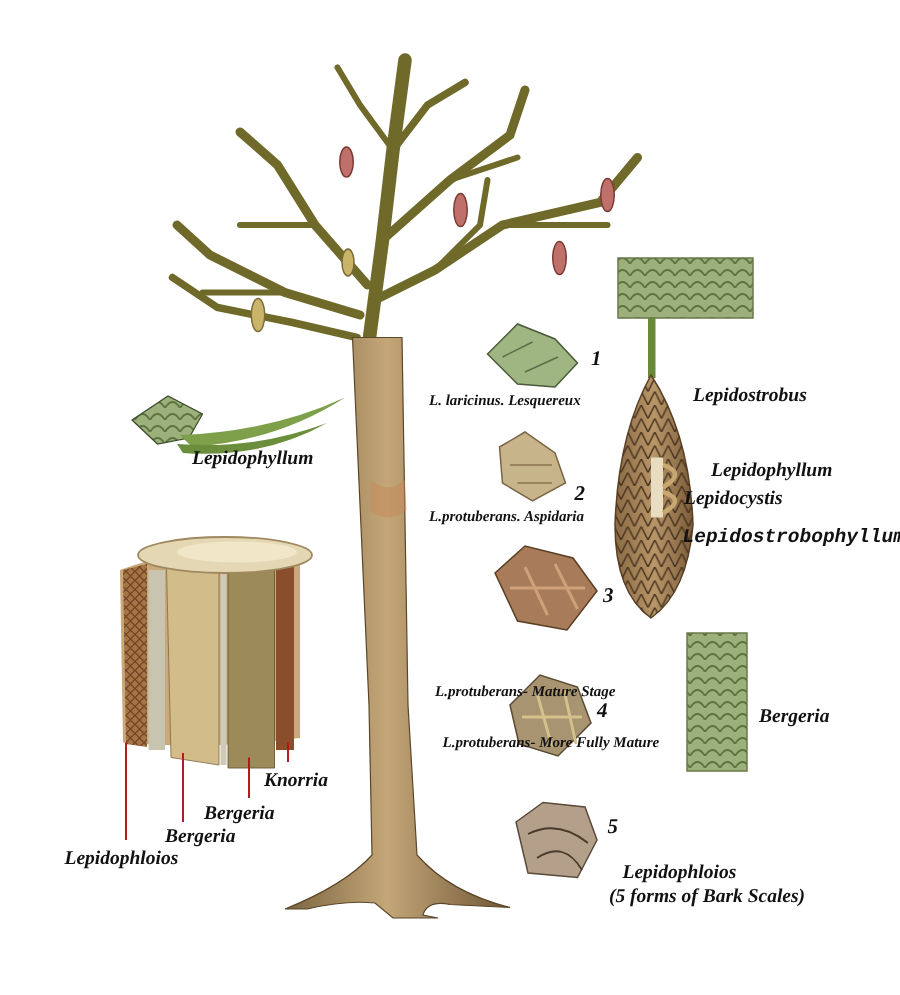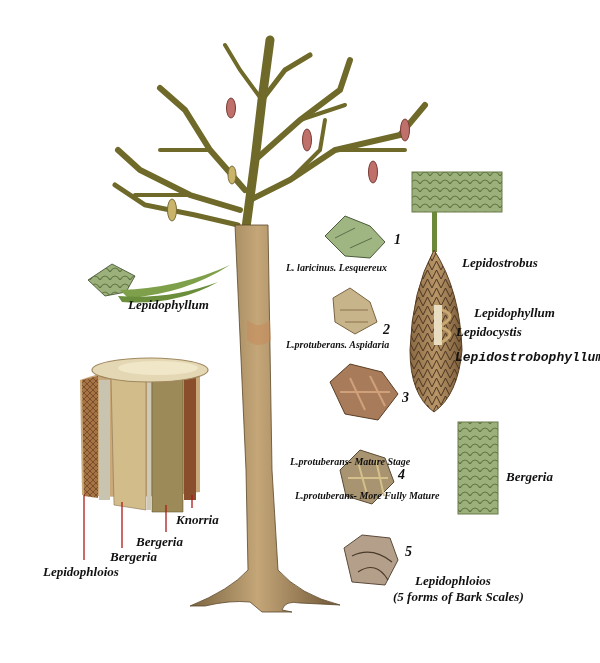--- a/index.html
+++ b/index.html
@@ -137,21 +137,21 @@
 
   <div class="lbl num" style="left:402px;top:390px;">3</div>
   <div class="lbl sm" style="left:290px;top:426px;margin-top:30px;">L.protuberans- Mature Stage</div>
 
   <div class="lbl num" style="left:398px;top:467px;">4</div>
   <div class="lbl sm" style="left:295px;top:490px;">L.protuberans- More Fully Mature</div>
 
   <div class="lbl num" style="left:405px;top:544px;">5</div>
 
   <div class="lbl md" style="left:415px;top:574px;">Lepidophloios</div>
-  <div class="lbl md" style="left:393px;top:590px;">(5 forms of Bark Scales)</div>
+  <div class="lbl md" style="left:406px;top:590px;">(5 forms of Bark Scales)</div>
 
   <div class="lbl md" style="left:462px;top:256px;">Lepidostrobus</div>
   <div class="lbl md" style="left:474px;top:306px;">Lepidophyllum</div>
   <div class="lbl md" style="left:456px;top:325px;">Lepidocystis</div>
   <div class="lbl md" style="left:455px;top:351px;font-family:Liberation Mono, monospace;">Lepidostrobophyllum</div>
 
   <div class="lbl md" style="left:506px;top:470px;">Bergeria</div>
 
   <div class="lbl md" style="left:176px;top:513px;">Knorria</div>
   <div class="lbl md" style="left:136px;top:535px;">Bergeria</div>

